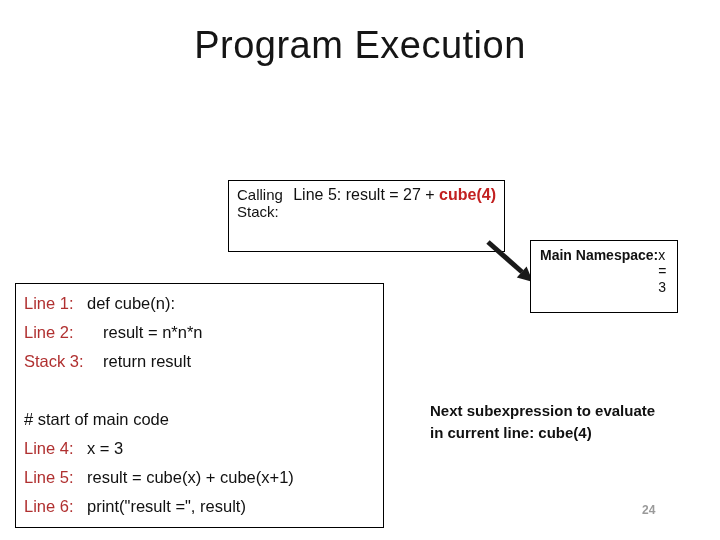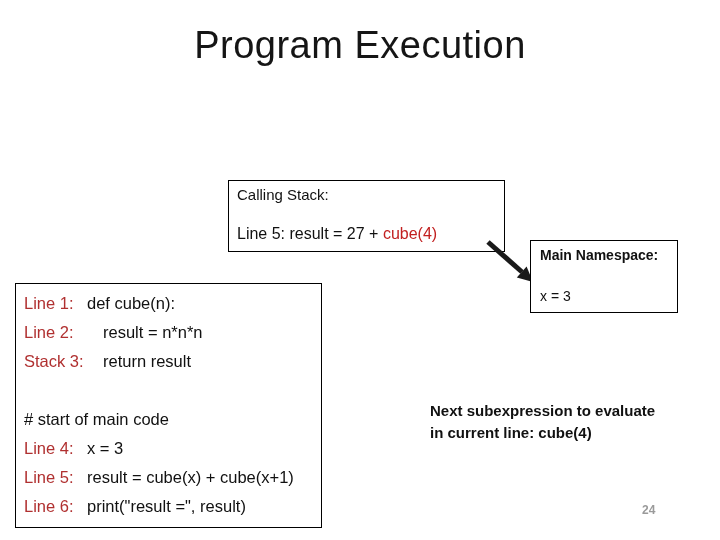--- a/index.html
+++ b/index.html
@@ -30,21 +30,21 @@
     letter-spacing: 0.5px;
   }
 
   
   .frame-box {
     position: absolute;
     border: 1.5px solid #000000;
     background: #ffffff;
     box-sizing: border-box;
     display: flex;
-    flex-direction: column;
+    flex-direction: row;
     justify-content: space-between;
   }
 
   
   .calling-stack {
     left: 228px;
     top: 180px;
     width: 277px;
     height: 72px;
     padding: 5px 8px 8px 8px;
@@ -53,21 +53,21 @@
     font-size: 15px;
     color: #111111;
   }
   .stack-frame-line {
     font-size: 16px;
     color: #111111;
     white-space: nowrap;
   }
   .stack-frame-line .highlight {
     color: #c22020;
-    font-weight: normal;
+    font-weight: bold;
   }
 
   
   .stack-arrow {
     position: absolute;
     left: 483px;
     top: 238px;
     width: 56px;
     height: 50px;
   }
@@ -88,21 +88,21 @@
   }
   .main-namespace .binding {
     font-size: 14px;
     color: #111111;
   }
 
   
   .code-box {
     left: 15px;
     top: 283px;
-    width: 307px;
+    width: 369px;
     height: 245px;
     border: 1.5px solid #000000;
     position: absolute;
     background: #ffffff;
     box-sizing: border-box;
     padding: 5px 4px 0 8px;
   }
   .code-row {
     min-height: 29px;
     line-height: 29px;

